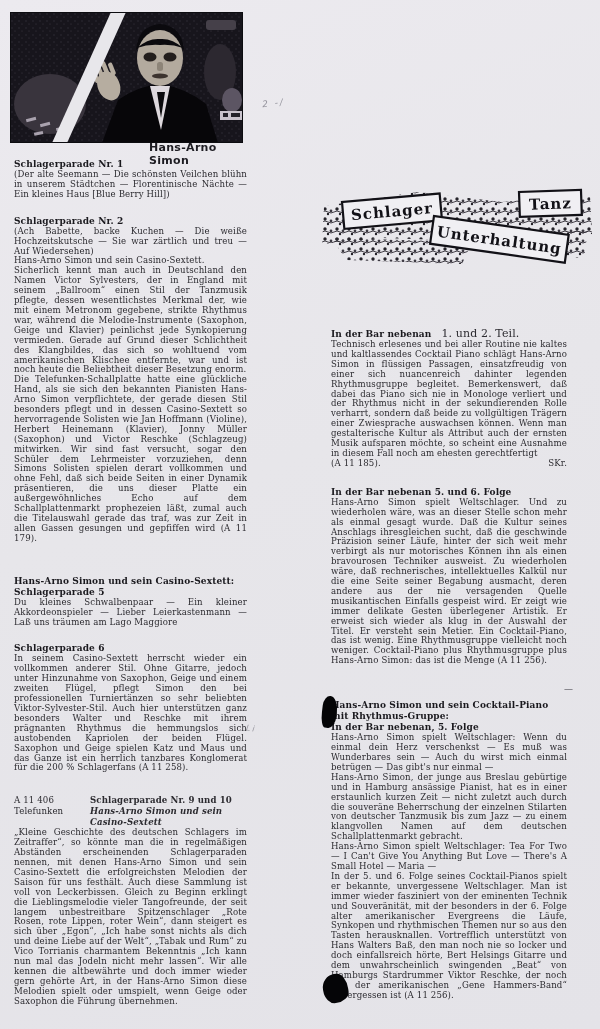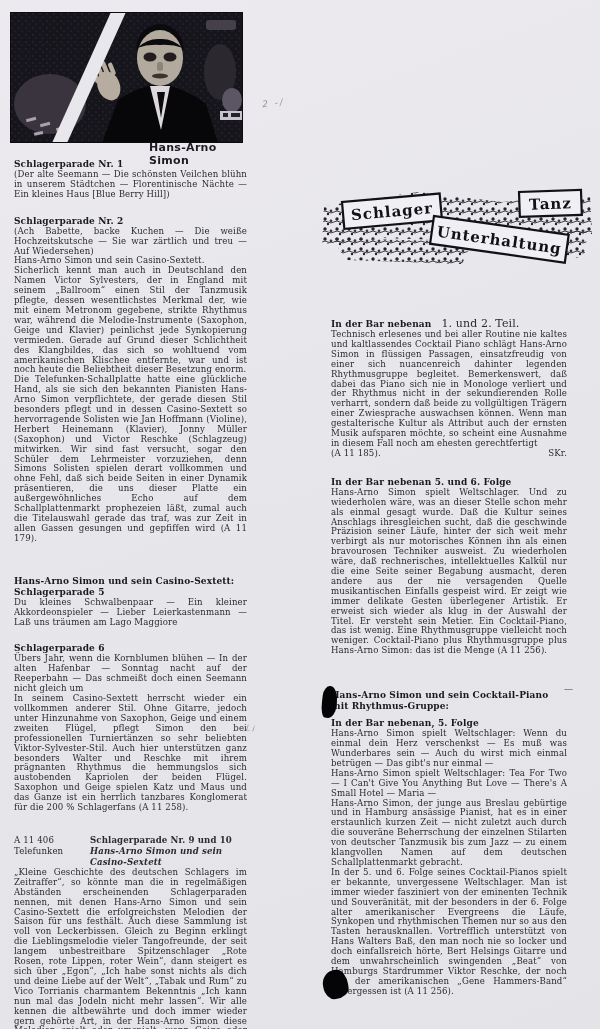--- a/index.html
+++ b/index.html
@@ -12,26 +12,26 @@
   .photo{position:absolute;left:10px;top:12px;width:233px;height:131px;}
   .photo svg{display:block;}
   .photo-caption{
     position:absolute;left:149px;top:141px;width:100px;
     font-family:"DejaVu Sans", sans-serif;font-weight:bold;font-size:11px;color:#1d1c22;
     letter-spacing:0.3px;
   }
   
   .col{position:absolute;font-size:8.6px;line-height:9.9px;text-align:justify;letter-spacing:0.12px;}
   .col-left{left:14px;top:159px;width:233px;}
-  .col-right{left:331px;top:318px;width:236px;}
+  .col-right{left:331px;top:328px;width:236px;}
   .col p{margin:0;}
   .hd{font-weight:bold;color:#1a191e;font-size:9px;line-height:11px;text-align:left;}
   .hd-row{display:flex;gap:10px;align-items:baseline;}
   .hd-rest{font-weight:normal;font-size:11px;color:#2c2b30;}
-  .mt4{margin-top:6px;}.mt5{margin-top:16px;}.mt6{margin-top:6px;}.mt14{margin-top:32px;}
+  .mt4{margin-top:0;}.mt5{margin-top:16px;}.mt6{margin-top:6px;}.mt14{margin-top:32px;}
   .mt18{margin-top:18px;}.mt22{margin-top:34px;}
   
   .catalog{display:flex;gap:18px;margin-top:22px;text-align:left;}
   .catalog-ids{width:58px;flex:none;}
   .catalog-ids div{line-height:11px;}
   .catalog-titles{flex:1;}
   .catalog-title{font-weight:bold;line-height:11px;}
   .catalog-subtitle{font-weight:bold;font-style:italic;line-height:11px;}
   .ref-row{display:flex;justify-content:space-between;margin-top:0;align-items:flex-end;}
   
@@ -151,21 +151,20 @@
     <p>(Ach Babette, backe Kuchen — Die weiße Hochzeitskutsche — Sie war zärtlich und treu — Auf Wiedersehen)</p>
     <p>Hans-Arno Simon und sein Casino-Sextett.</p>
     <p>Sicherlich kennt man auch in Deutschland den Namen Victor Sylvesters, der in England mit seinem „Ballroom“ einen Stil der Tanzmusik pflegte, dessen wesentlichstes Merkmal der, wie mit einem Metronom gegebene, strikte Rhythmus war, während die Melodie-Instrumente (Saxophon, Geige und Klavier) peinlichst jede Synkopierung vermieden. Gerade auf Grund dieser Schlichtheit des Klangbildes, das sich so wohltuend vom amerikanischen Klischee entfernte, war und ist noch heute die Beliebtheit dieser Besetzung enorm.</p>
     <p>Die Telefunken-Schallplatte hatte eine glückliche Hand, als sie sich den bekannten Pianisten Hans-Arno Simon verpflichtete, der gerade diesen Stil besonders pflegt und in dessen Casino-Sextett so hervorragende Solisten wie Jan Hoffmann (Violine), Herbert Heinemann (Klavier), Jonny Müller (Saxophon) und Victor Reschke (Schlagzeug) mitwirken. Wir sind fast versucht, sogar den Schüler dem Lehrmeister vorzuziehen, denn Simons Solisten spielen derart vollkommen und ohne Fehl, daß sich beide Seiten in einer Dynamik präsentieren, die uns dieser Platte ein außergewöhnliches Echo auf dem Schallplattenmarkt prophezeien läßt, zumal auch die Titelauswahl gerade das traf, was zur Zeit in allen Gassen gesungen und gepfiffen wird (A 11 179).</p>
 
     <div class="hd mt14">Hans-Arno Simon und sein Casino-Sextett:</div>
     <div class="hd">Schlagerparade 5</div>
     <p>Du kleines Schwalbenpaar — Ein kleiner Akkordeonspieler — Lieber Leierkastenmann — Laß uns träumen am Lago Maggiore</p>
 
     <div class="hd mt5">Schlagerparade 6</div>
-    <p>Übers Jahr, wenn die Kornblumen blühen — In der alten Hafenbar — Sonntag nacht auf der Reeperbahn — Das schmeißt doch einen Seemann nicht gleich um</p>
     <p>In seinem Casino-Sextett herrscht wieder ein vollkommen anderer Stil. Ohne Gitarre, jedoch unter Hinzunahme von Saxophon, Geige und einem zweiten Flügel, pflegt Simon den bei professionellen Turniertänzen so sehr beliebten Viktor-Sylvester-Stil. Auch hier unterstützen ganz besonders Walter und Reschke mit ihrem prägnanten Rhythmus die hemmungslos sich austobenden Kapriolen der beiden Flügel. Saxophon und Geige spielen Katz und Maus und das Ganze ist ein herrlich tanzbares Konglomerat für die 200 % Schlagerfans (A 11 258).</p>
 
     <div class="catalog">
       <div class="catalog-ids">
         <div>A 11 406</div>
         <div>Telefunken</div>
       </div>
       <div class="catalog-titles">
         <div class="catalog-title">Schlagerparade Nr. 9 und 10</div>
         <div class="catalog-subtitle">Hans-Arno Simon und sein Casino-Sextett</div>
@@ -184,22 +183,22 @@
       <span>(A 11 185).</span>
       <span>SKr.</span>
     </div>
 
     <div class="hd mt18">In der Bar nebenan 5. und 6. Folge</div>
     <p class="mt2">Hans-Arno Simon spielt Weltschlager. Und zu wiederholen wäre, was an dieser Stelle schon mehr als einmal gesagt wurde. Daß die Kultur seines Anschlags ihresgleichen sucht, daß die geschwinde Präzision seiner Läufe, hinter der sich weit mehr verbirgt als nur motorisches Können ihn als einen bravourosen Techniker ausweist. Zu wiederholen wäre, daß rechnerisches, intellektuelles Kalkül nur die eine Seite seiner Begabung ausmacht, deren andere aus der nie versagenden Quelle musikantischen Einfalls gespeist wird. Er zeigt wie immer delikate Gesten überlegener Artistik. Er erweist sich wieder als klug in der Auswahl der Titel. Er versteht sein Metier. Ein Cocktail-Piano, das ist wenig. Eine Rhythmusgruppe vielleicht noch weniger. Cocktail-Piano plus Rhythmusgruppe plus Hans-Arno Simon: das ist die Menge (A 11 256).</p>
 
     <div class="hd mt22 blot-top">Hans-Arno Simon und sein Cocktail-Piano mit Rhythmus-Gruppe:</div>
     <div class="hd mt4">In der Bar nebenan, 5. Folge</div>
     <p>Hans-Arno Simon spielt Weltschlager: Wenn du einmal dein Herz verschenkst — Es muß was Wunderbares sein — Auch du wirst mich einmal betrügen — Das gibt's nur einmal —</p>
+    <p>Hans-Arno Simon, der junge aus Breslau gebürtige und in Hamburg ansässige Pianist, hat es in einer erstaunlich kurzen Zeit — nicht zuletzt auch durch die souveräne Beherrschung der einzelnen Stilarten von deutscher Tanzmusik bis zum Jazz — zu einem klangvollen Namen auf dem deutschen Schallplattenmarkt gebracht.</p>
     <p>Hans-Arno Simon spielt Weltschlager: Tea For Two — I Can't Give You Anything But Love — There's A Small Hotel — Maria —</p>
-    <p>Hans-Arno Simon, der junge aus Breslau gebürtige und in Hamburg ansässige Pianist, hat es in einer erstaunlich kurzen Zeit — nicht zuletzt auch durch die souveräne Beherrschung der einzelnen Stilarten von deutscher Tanzmusik bis zum Jazz — zu einem klangvollen Namen auf dem deutschen Schallplattenmarkt gebracht.</p>
     <p class="blot-bottom">In der 5. und 6. Folge seines Cocktail-Pianos spielt er bekannte, unvergessene Weltschlager. Man ist immer wieder fasziniert von der eminenten Technik und Souveränität, mit der besonders in der 6. Folge alter amerikanischer Evergreens die Läufe, Synkopen und rhythmischen Themen nur so aus den Tasten herausknallen. Vortrefflich unterstützt von Hans Walters Baß, den man noch nie so locker und doch einfallsreich hörte, Bert Helsings Gitarre und dem unwahrscheinlich swingenden „Beat“ von Hamburgs Stardrummer Viktor Reschke, der noch von der amerikanischen „Gene Hammers-Band“ unvergessen ist (A 11 256).</p>
   </div>
 
   <span class="pencil pencil-1">2 -/</span>
   <span class="pencil pencil-2">Li</span>
   <span class="pencil pencil-3">—</span>
 
 </div>
 
 </body></html>

